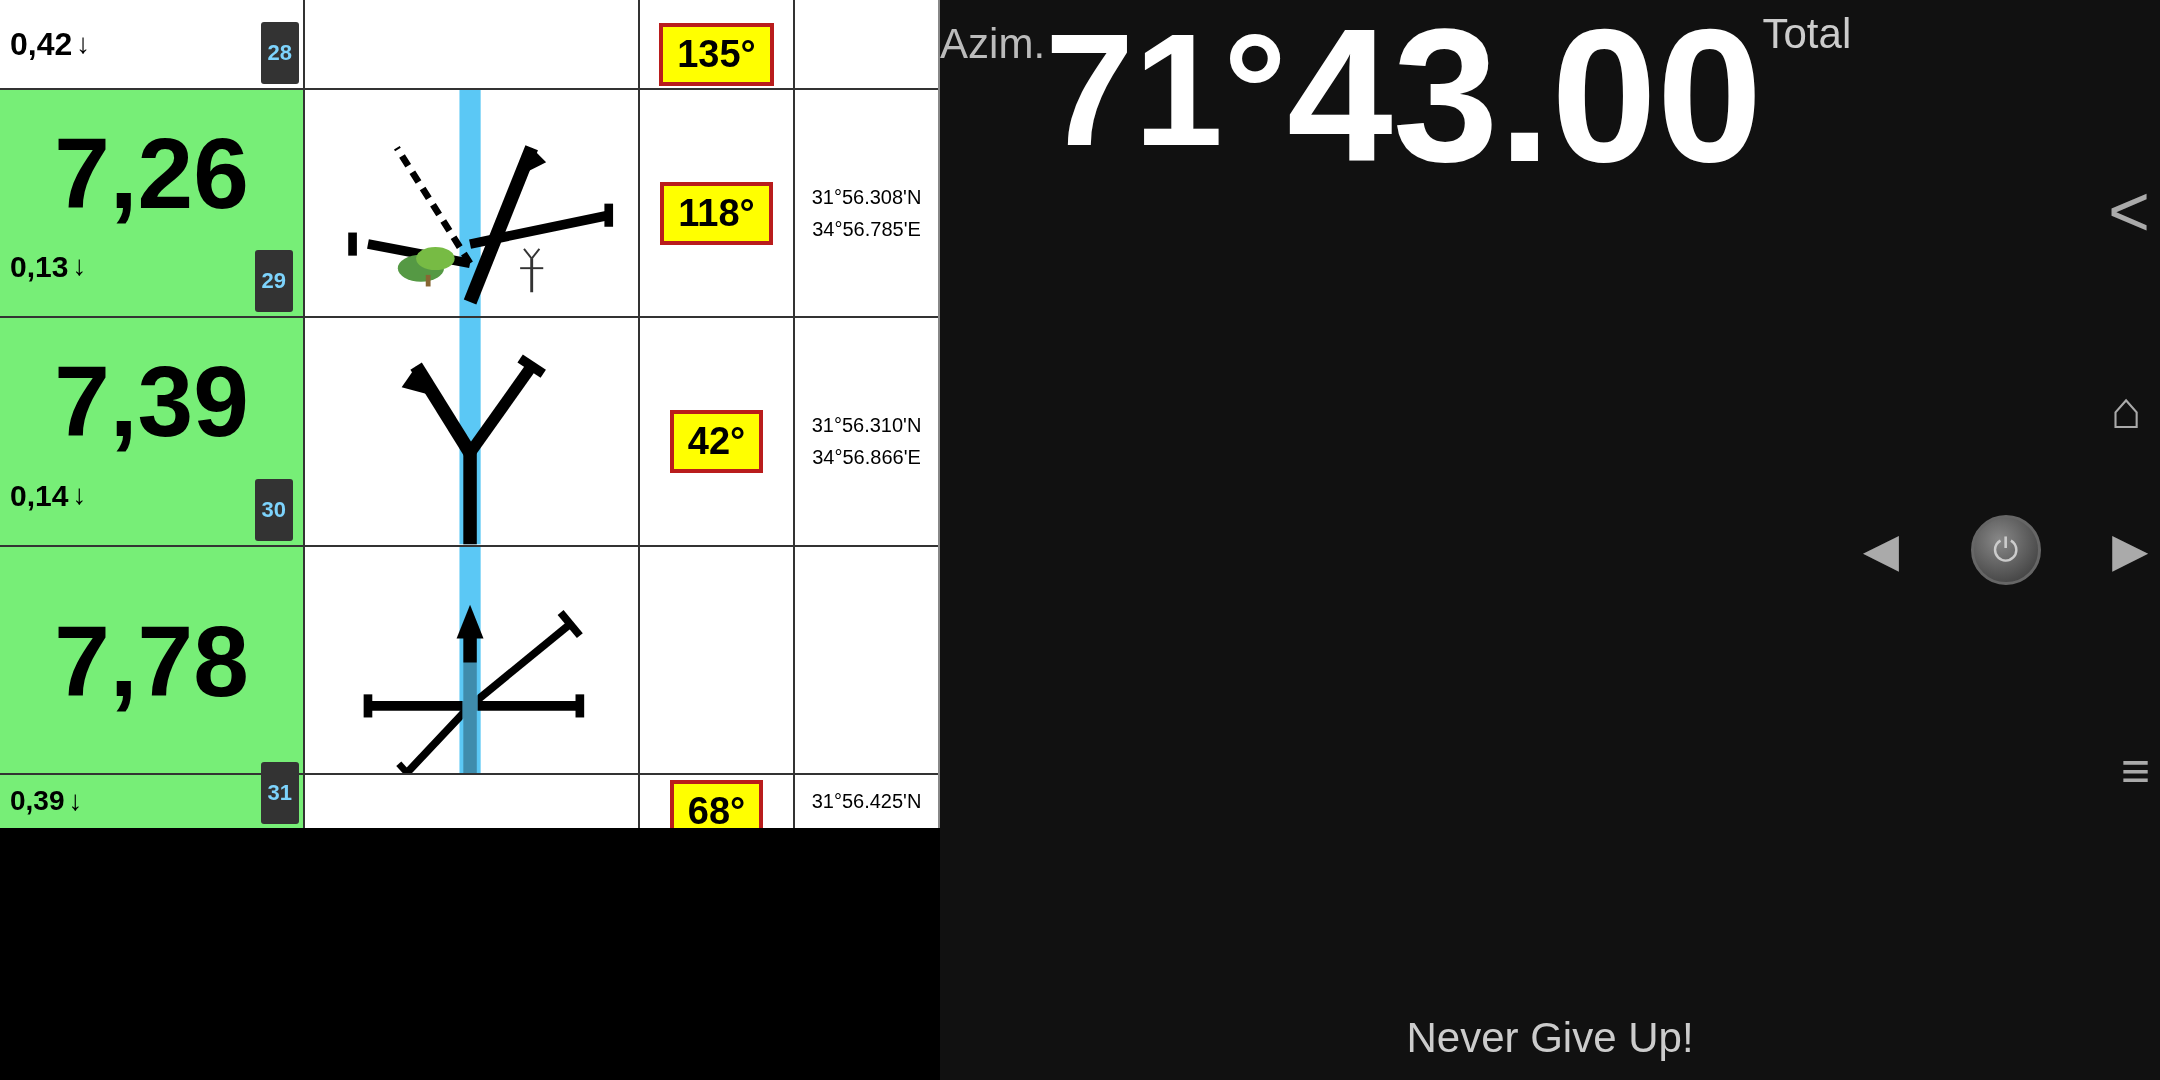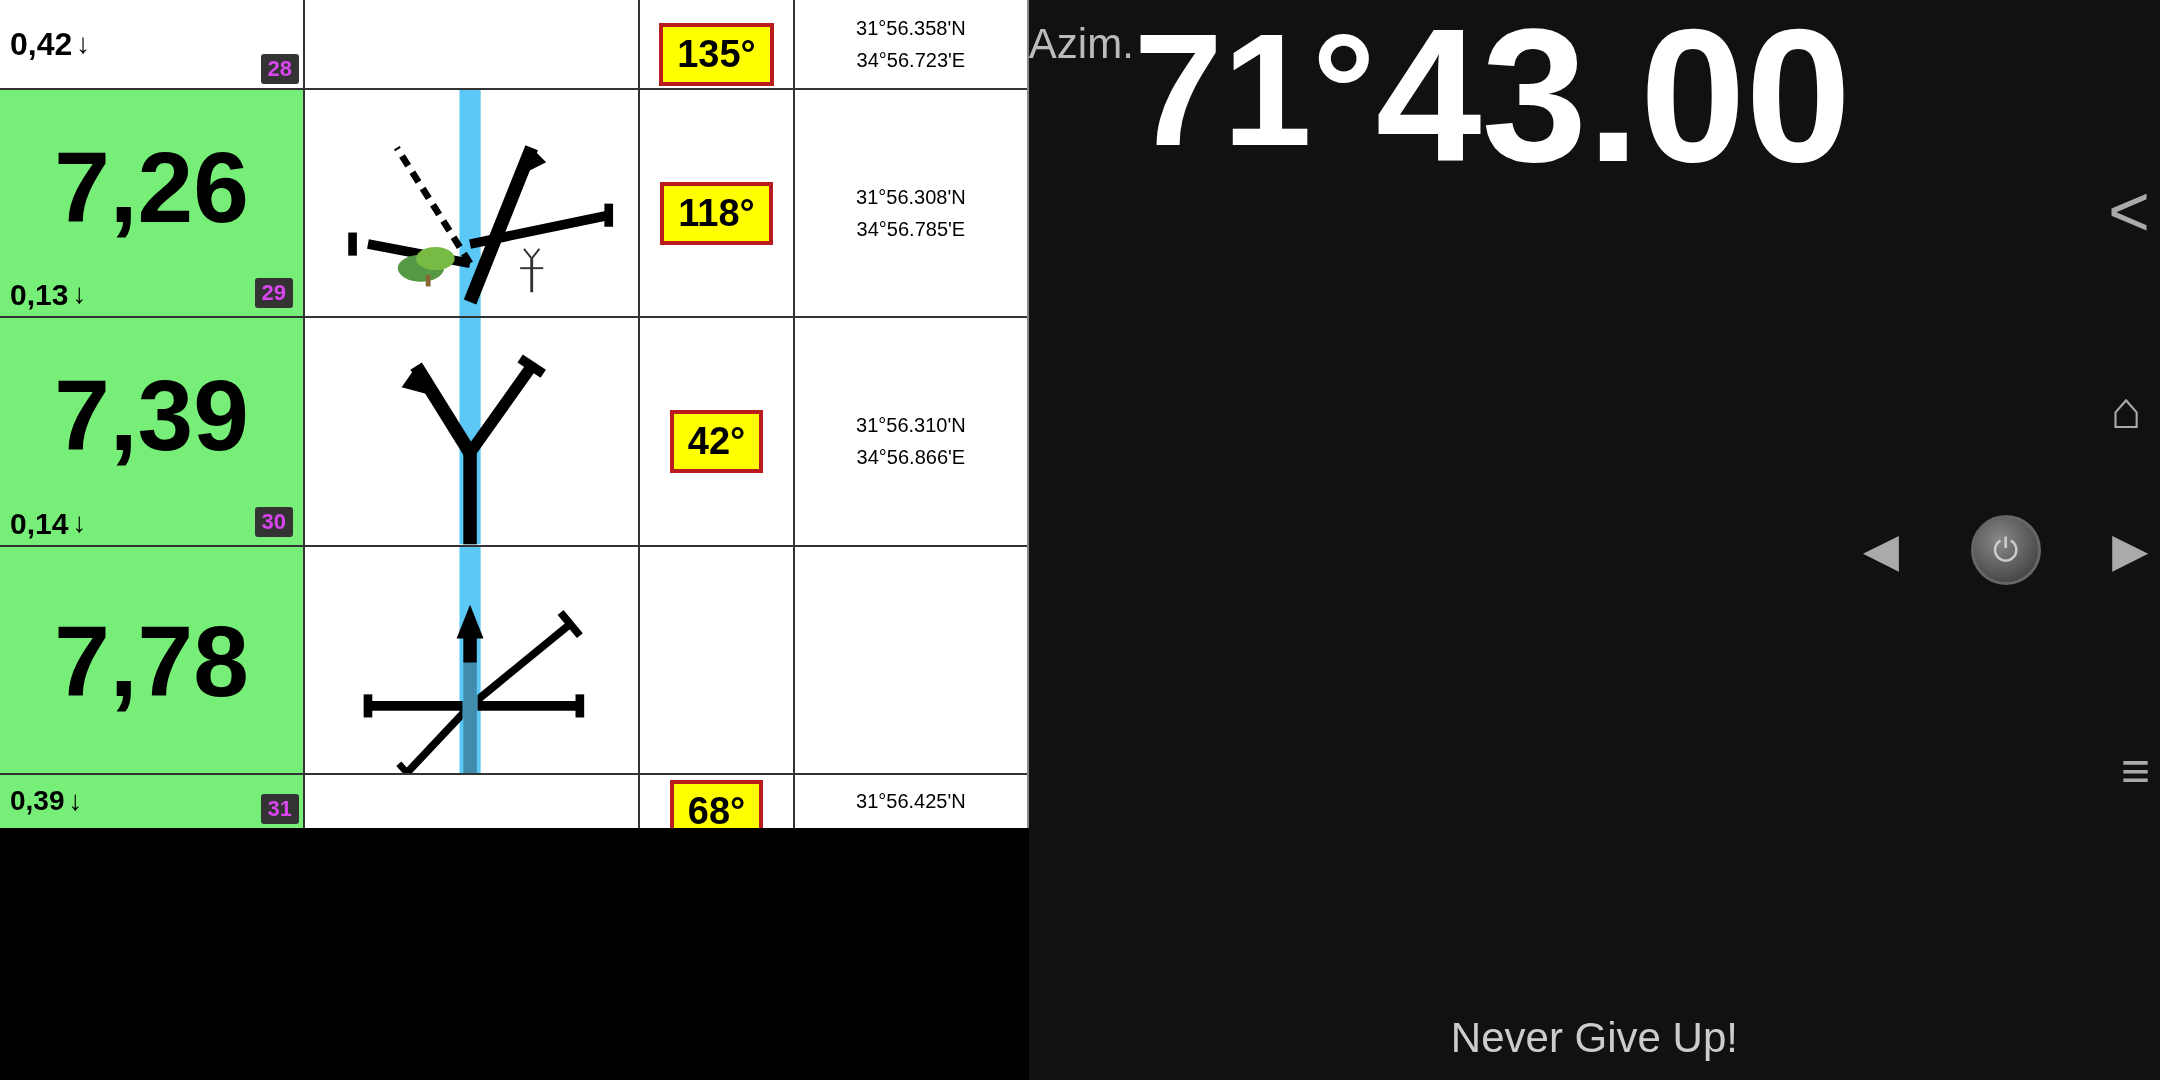--- a/index.html
+++ b/index.html
@@ -60,24 +60,24 @@
       display: flex;
       align-items: center;
       font-size: 32px;
       font-weight: bold;
     }
     .row-num-badge {
       position: absolute;
       right: 4px;
       bottom: 4px;
       background: #333;
-      color: #d946ef;
+      color: #7dd3fc;
       font-size: 22px;
       font-weight: bold;
-      padding: 2px 7px;
+      padding: 18px 7px;
       border-radius: 3px;
     }
     .down-arrow {
       font-size: 28px;
       margin-left: 4px;
     }
 
     .bearing-badge {
       background: #ffff00;
       font-size: 38px;
@@ -314,23 +314,20 @@
     <div class="col-distance">
       <div class="distance-top">
         <span>0,42</span>
         <span class="down-arrow">↓</span>
       </div>
       <div class="row-num-badge">28</div>
     </div>
     <div class="col-diagram"></div>
     <div class="col-bearing">
       <div class="bearing-badge">135°</div>
-    </div>
-    <div class="col-coords">
-      <div class="coords-text">31°56.358'N<br>34°56.723'E</div>
     </div>
   </div>
 
   <div class="data-row">
     <div class="cell-dist-big">
       <div class="big-number">7,26</div>
       <div class="sub-distance-row">
         <span>0,13</span>
         <span class="down-arrow">↓</span>
         <div class="row-num-badge">29</div>
@@ -455,20 +452,21 @@
     <div class="partial-coords">
       <div class="coords-text">31°56.425'N</div>
     </div>
   </div>
 </div>
 
 <div class="right-panel">
   <div class="azim-label">Azim.</div>
   <div class="azim-value">71°</div>
   <div class="distance-value">43.00</div>
+  <div class="total-label">Total</div>
 
   <div class="nav-controls">
     <span class="nav-arrow">◄</span>
     <div class="power-btn"></div>
     <span class="nav-arrow">►</span>
   </div>
 
   <div class="side-arrow-right">&lt;</div>
   <div class="home-icon">⌂</div>
   <div class="menu-icon">≡</div>

